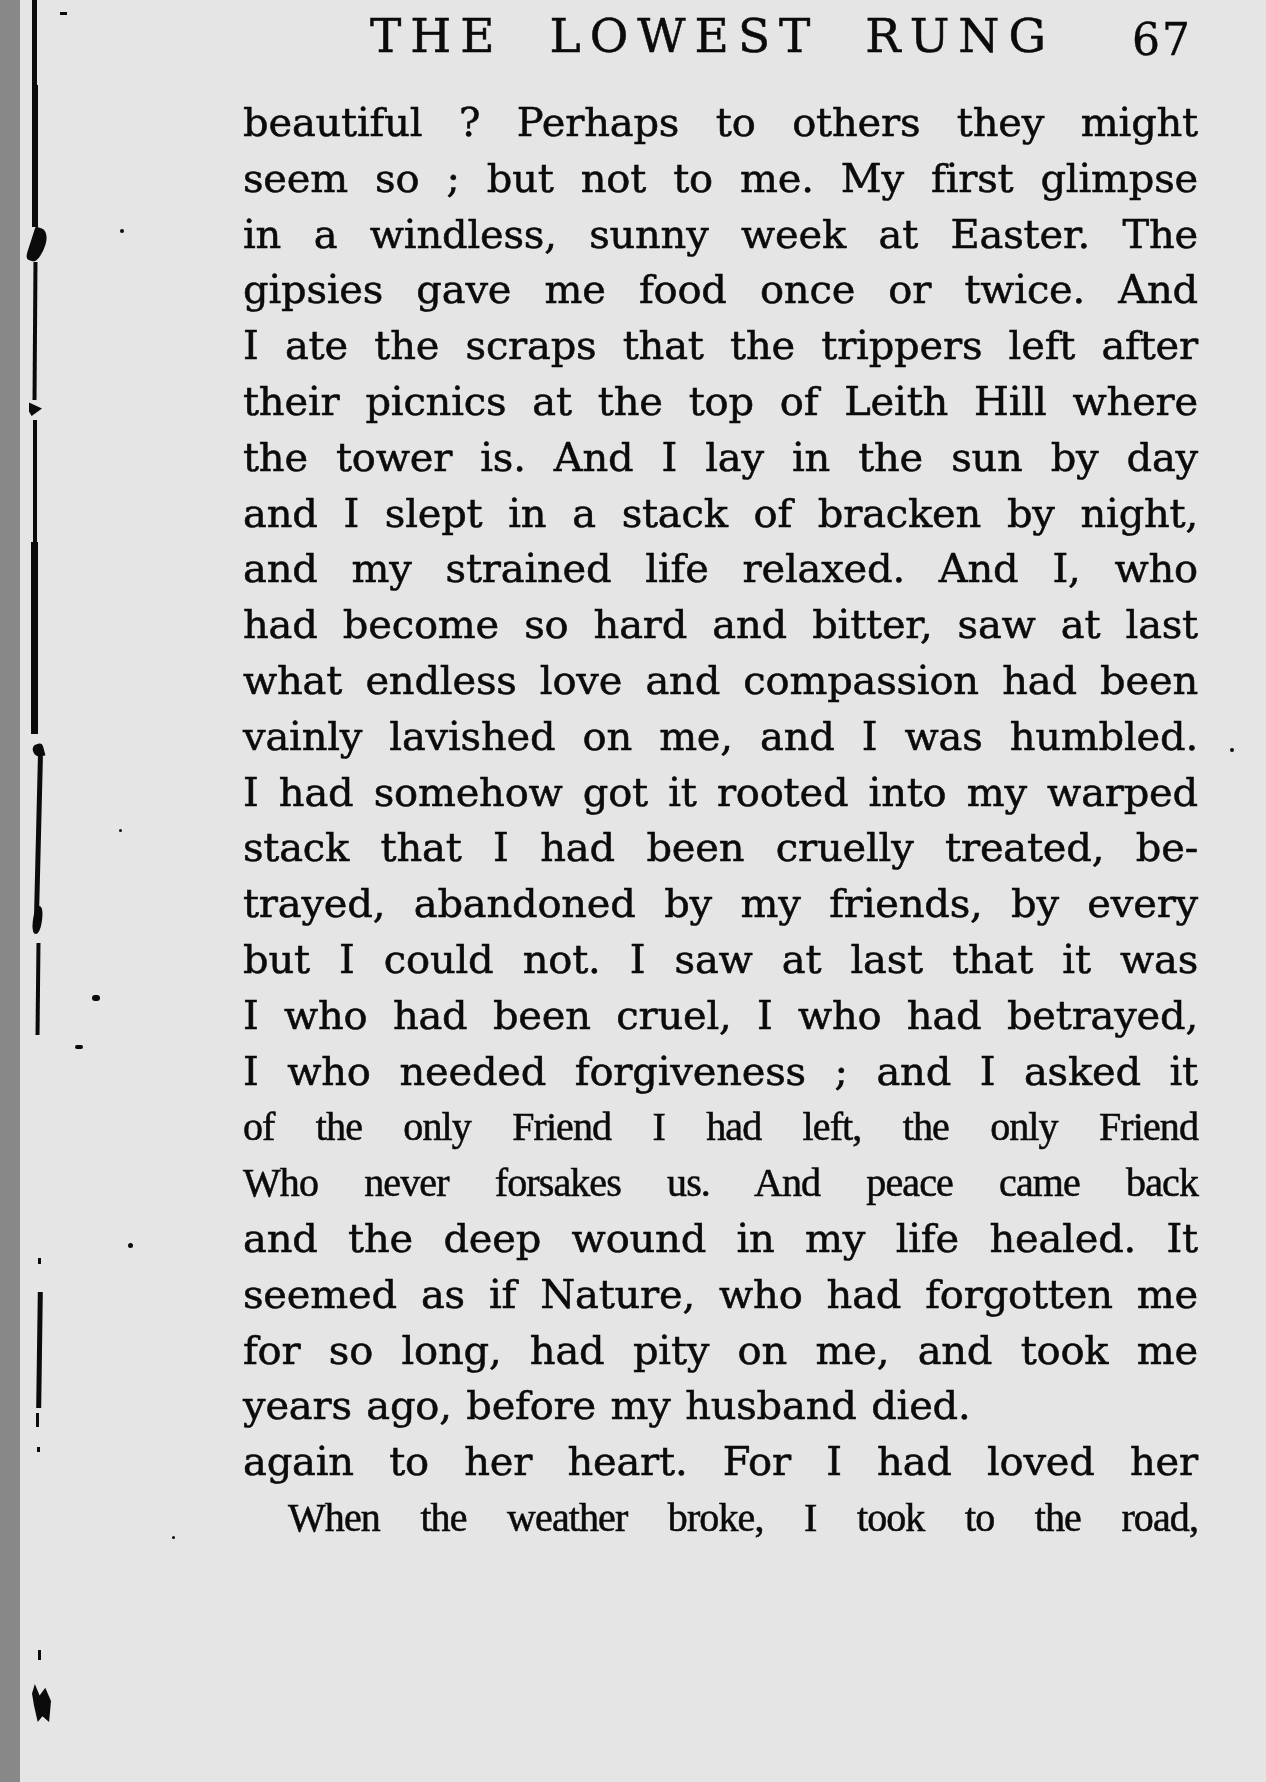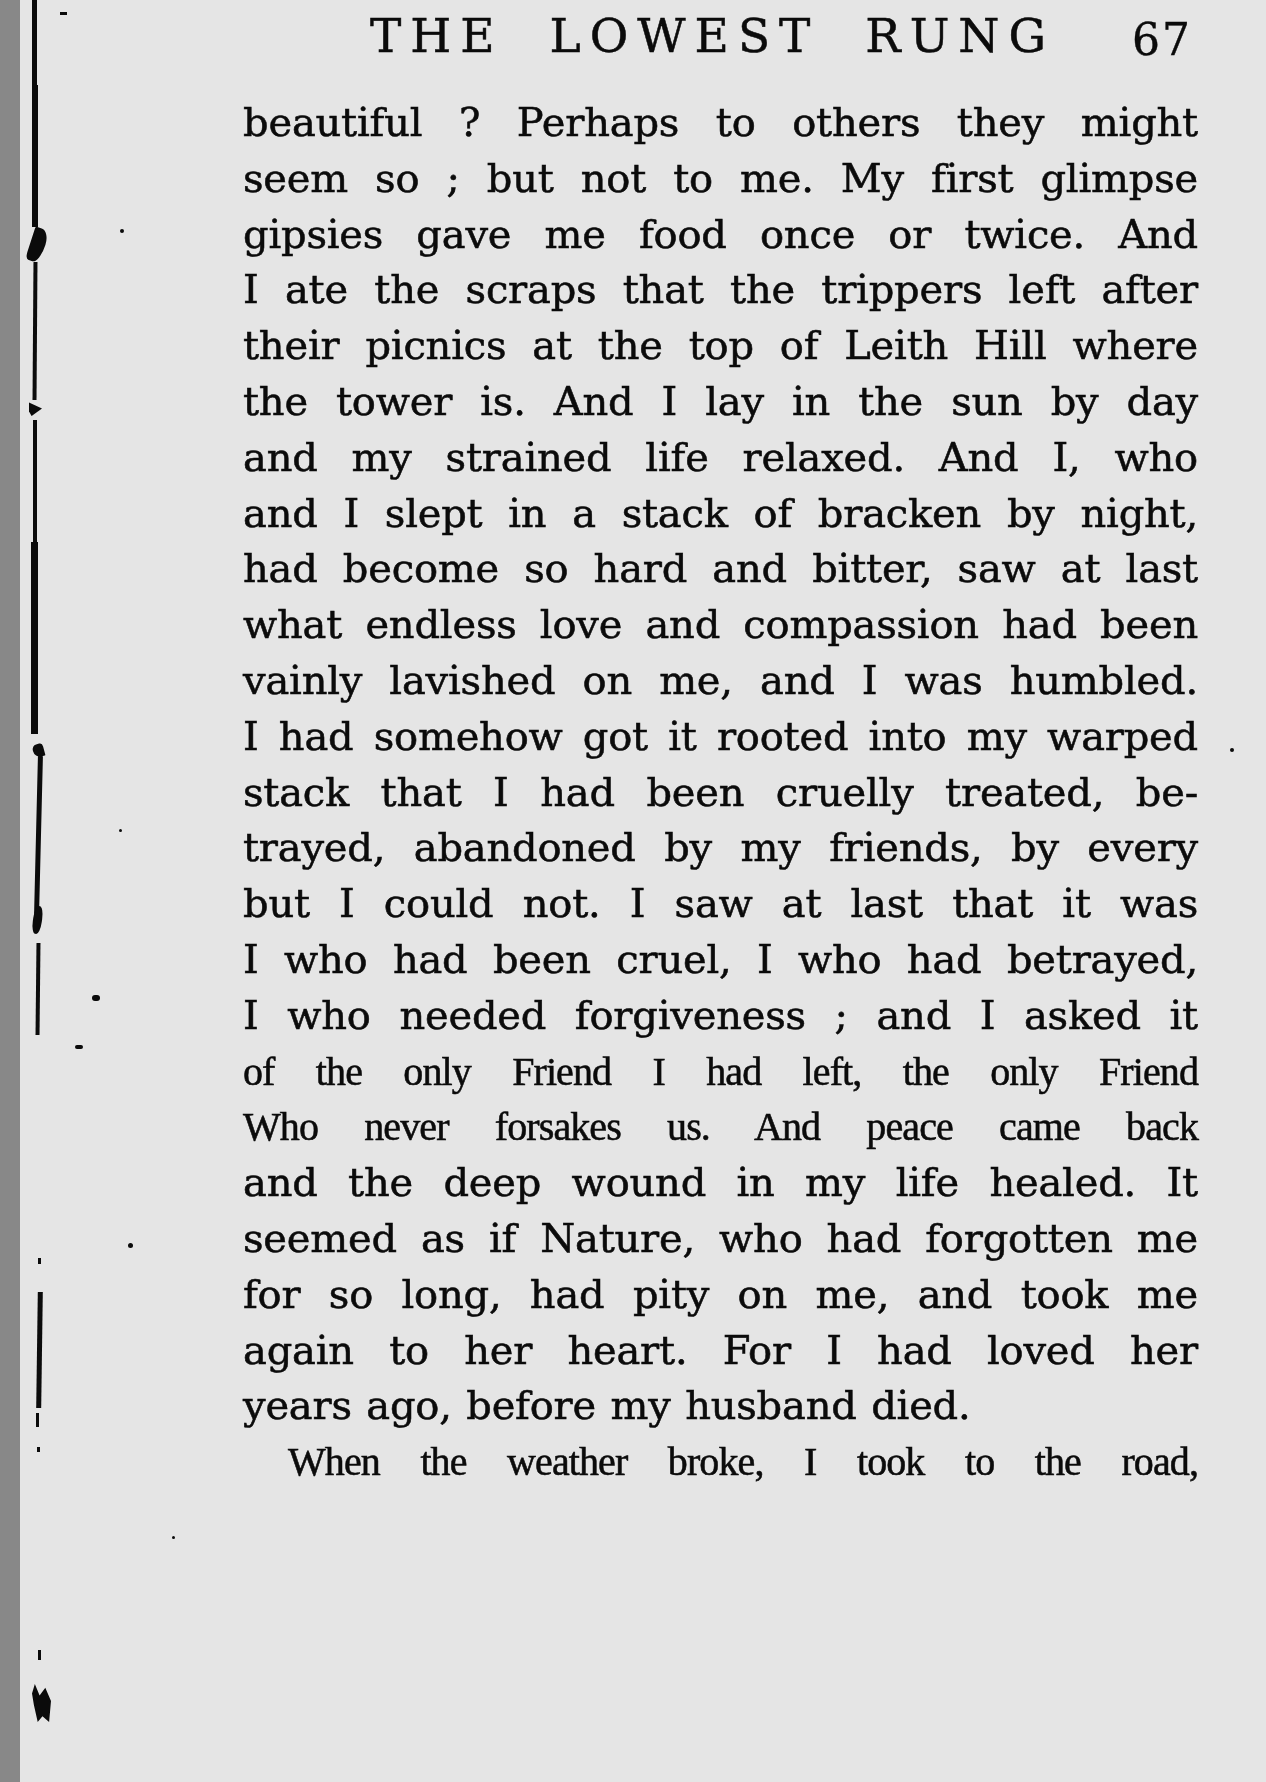--- a/index.html
+++ b/index.html
@@ -62,42 +62,43 @@
 <div class="page">
 
   <div class="running-header">
     <span class="running-title">THE LOWEST RUNG</span>
     <span class="page-number">67</span>
   </div>
 
   <div class="text-block">
     <div class="line">beautiful ?  Perhaps to others they might</div>
     <div class="line">seem so ; but not to me.  My first glimpse</div>
+    <div class="line">in a windless, sunny week at Easter.  The</div>
     <div class="line">gipsies gave me food once or twice.  And</div>
     <div class="line">I ate the scraps that the trippers left after</div>
     <div class="line">their picnics at the top of Leith Hill where</div>
     <div class="line">the tower is.  And I lay in the sun by day</div>
+    <div class="line">and I slept in a stack of bracken by night,</div>
     <div class="line">and my strained life relaxed.  And I, who</div>
-    <div class="line">and I slept in a stack of bracken by night,</div>
     <div class="line">had become so hard and bitter, saw at last</div>
     <div class="line">what endless love and compassion had been</div>
     <div class="line">vainly lavished on me, and I was humbled.</div>
     <div class="line">I had somehow got it rooted into my warped</div>
     <div class="line">stack that I had been cruelly treated, be-</div>
     <div class="line">trayed, abandoned by my friends, by every</div>
     <div class="line">but I could not.  I saw at last that it was</div>
     <div class="line">I who had been cruel, I who had betrayed,</div>
     <div class="line">I who needed forgiveness ; and I asked it</div>
     <div class="line tight">of the only Friend I had left, the only Friend</div>
     <div class="line tight">Who never forsakes us.  And peace came back</div>
     <div class="line">and the deep wound in my life healed.  It</div>
     <div class="line">seemed as if Nature, who had forgotten me</div>
     <div class="line">for so long, had pity on me, and took me</div>
+    <div class="line end">years ago, before my husband died.</div>
     <div class="line">again to her heart.  For I had loved her</div>
-    <div class="line end">years ago, before my husband died.</div>
     <div class="line indent tight">When the weather broke, I took to the road,</div>
   </div>
 
   <div class="mk" style="left:40px;top:12px;width:7px;height:3px;"></div>
   <div class="mk" style="left:12px;top:0;width:5px;height:90px;"></div>
   <div class="mk" style="left:12px;top:85px;width:6px;height:142px;"></div>
   <div class="mk dotmk" style="left:100px;top:229px;width:4px;height:4px;"></div>
   <div class="mk hook" style="left:10px;top:228px;width:15px;height:34px;"></div>
   <div class="mk r04" style="left:13px;top:262px;width:4px;height:138px;"></div>
   <div class="mk arrowmk" style="left:9px;top:401px;width:13px;height:15px;"></div>

